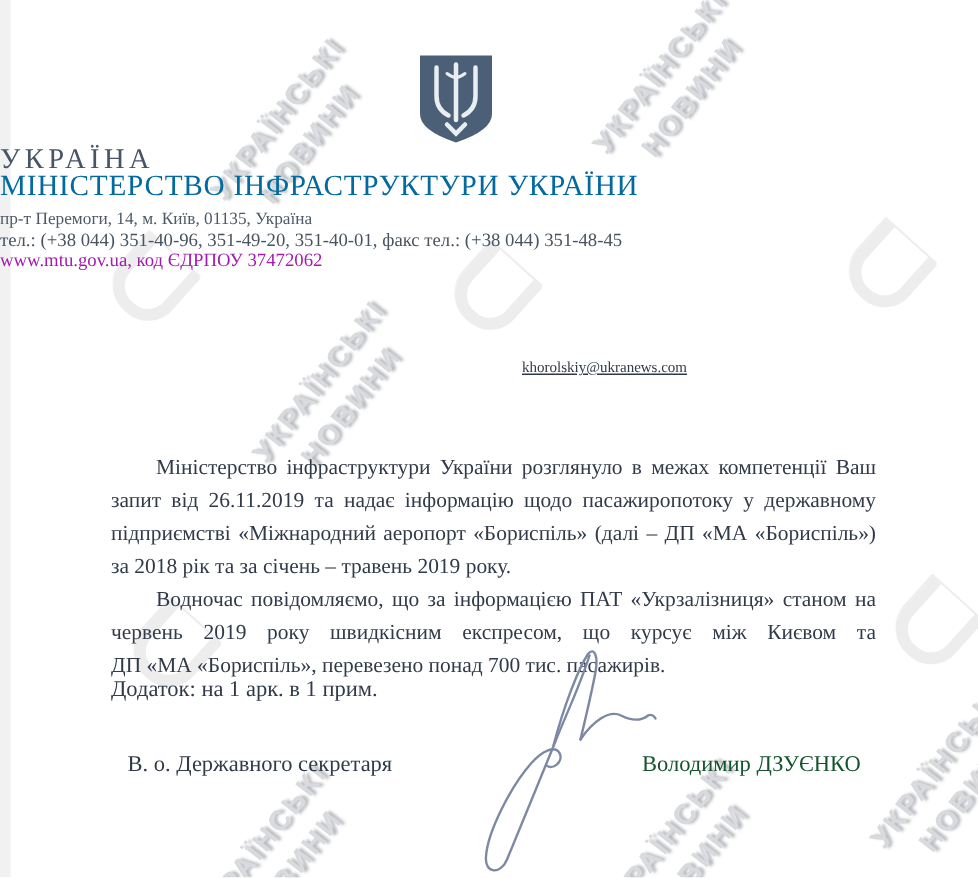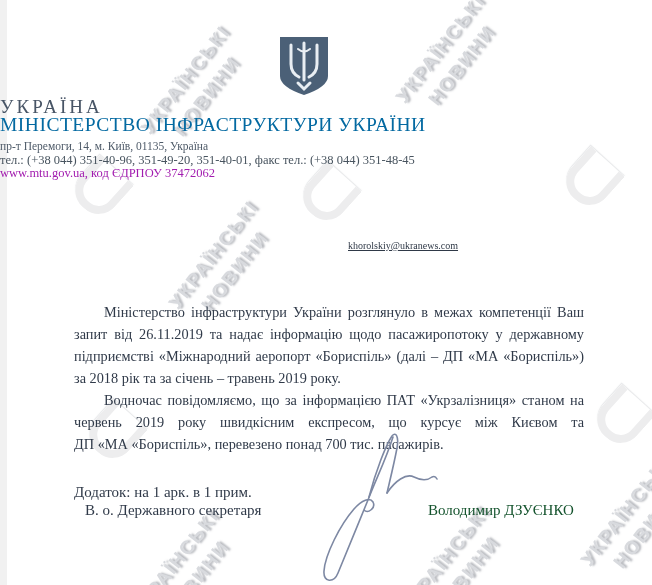--- a/index.html
+++ b/index.html
@@ -32,21 +32,21 @@
   .recipient-name{position:absolute;left:348px;top:204px;font-size:15.5px;color:#2f3947;}
   .recipient-email{position:absolute;left:348px;top:240px;font-size:10px;color:#2f3947;text-decoration:underline;}
   
   .bodytext{position:absolute;left:74px;top:301px;width:510px;}
   .jline{
     width:510px;height:22px;overflow:hidden;font-size:14.3px;line-height:22px;
     text-align:justify;text-align-last:justify;color:#303a49;
   }
   .jline.indent{padding-left:30px;width:480px;}
   .jline.last{text-align-last:left;}
-  .attachment{position:absolute;left:74px;top:452px;font-size:15px;color:#303a49;margin-top:32px;}
+  .attachment{position:absolute;left:74px;top:452px;font-size:15px;color:#303a49;}
   
   .signer-title{position:absolute;left:85px;top:502px;font-size:15px;color:#303a49;}
   .signer-name{position:absolute;left:428px;top:502px;font-size:15px;color:#14532d;}
   .signature-svg{position:absolute;left:280px;top:425px;}
 </style>
 </head>
 <body>
 
 <div class="page">
   <div class="edge-strip"></div>

